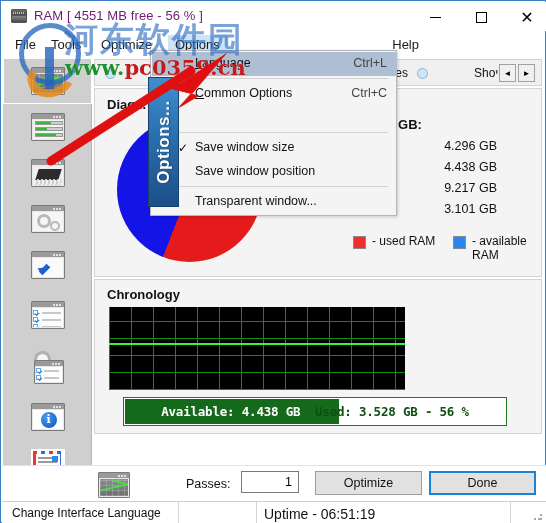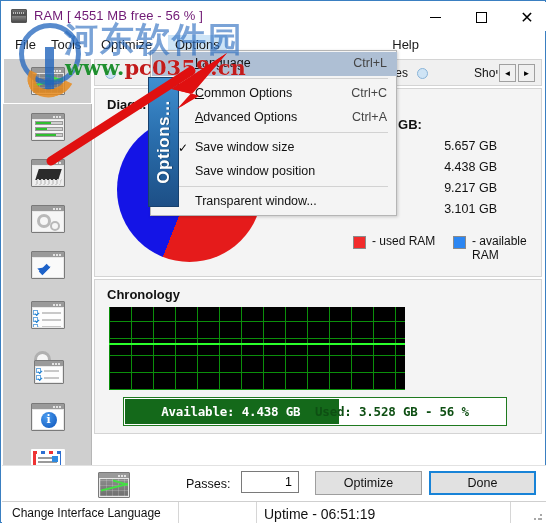--- a/index.html
+++ b/index.html
@@ -492,21 +492,21 @@
       <div id="spin">
         <div class="spin-b" id="spin-l">◄</div>
         <div class="spin-b" id="spin-r">►</div>
       </div>
     </div>
 
     <div id="diagpanel">
       <div id="diag-title">Diag...</div>
       <div id="pie" style="background: conic-gradient(rgb(229, 27, 27) 0deg, rgb(229, 27, 27) 201.6deg, rgb(20, 20, 230) 201.6deg, rgb(20, 20, 230) 360deg);"></div>
       <div id="ram-title">lled RAM 8 GB:</div>
-      <div class="ramval" id="rv0">5.657 GB</div>
+      <div class="ramval" id="rv0">4.296 GB</div>
       <div class="ramval" id="rv1">4.438 GB</div>
       <div class="ramval" id="rv2">9.217 GB</div>
       <div class="ramval" id="rv3">3.101 GB</div>
       <i class="legend-sw" id="lg1-sw"></i>
       <span class="legend-tx" id="lg1-tx">- used RAM</span>
       <i class="legend-sw" id="lg2-sw"></i>
       <span class="legend-tx" id="lg2-tx">- available RAM</span>
     </div>
 
     <div id="chrono">
@@ -554,24 +554,20 @@
   <div id="dropdown">
     <div class="mi hl" id="mi-lang">
       <span class="lab"><span class="u">L</span>anguage</span>
       <span class="acc">Ctrl+L</span>
     </div>
     <i class="sep" id="sep1"></i>
     <div class="mi" id="mi-common">
       <span class="lab"><span class="u">C</span>ommon Options</span>
       <span class="acc">Ctrl+C</span>
     </div>
-    <div class="mi" id="mi-adv">
-      <span class="lab"><span class="u">A</span>dvanced Options</span>
-      <span class="acc">Ctrl+A</span>
-    </div>
     <i class="sep" id="sep2"></i>
     <div class="mi" id="mi-savesize">
       <span class="chk">✓</span>
       <span class="lab">Save window size</span>
     </div>
     <div class="mi" id="mi-savepos">
       <span class="lab">Save window position</span>
     </div>
     <i class="sep" id="sep3"></i>
     <div class="mi" id="mi-transp">

